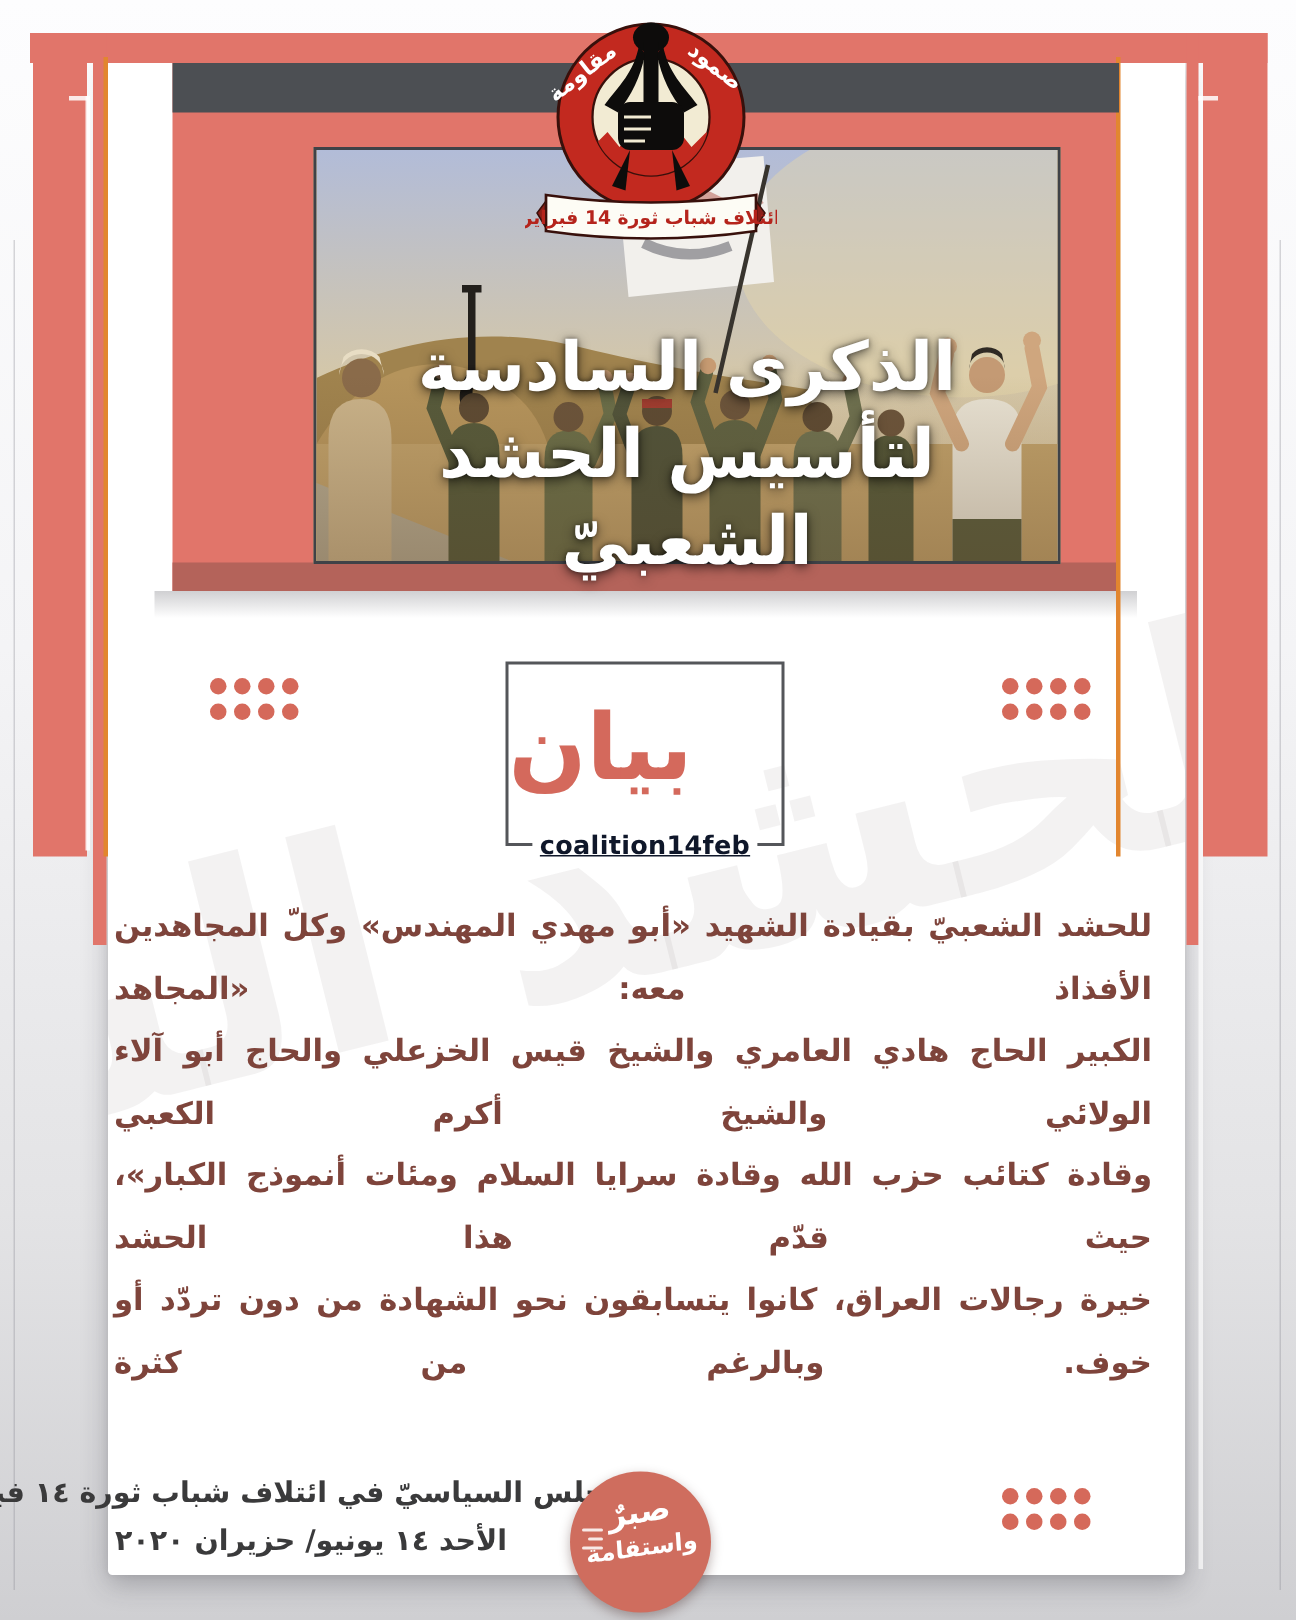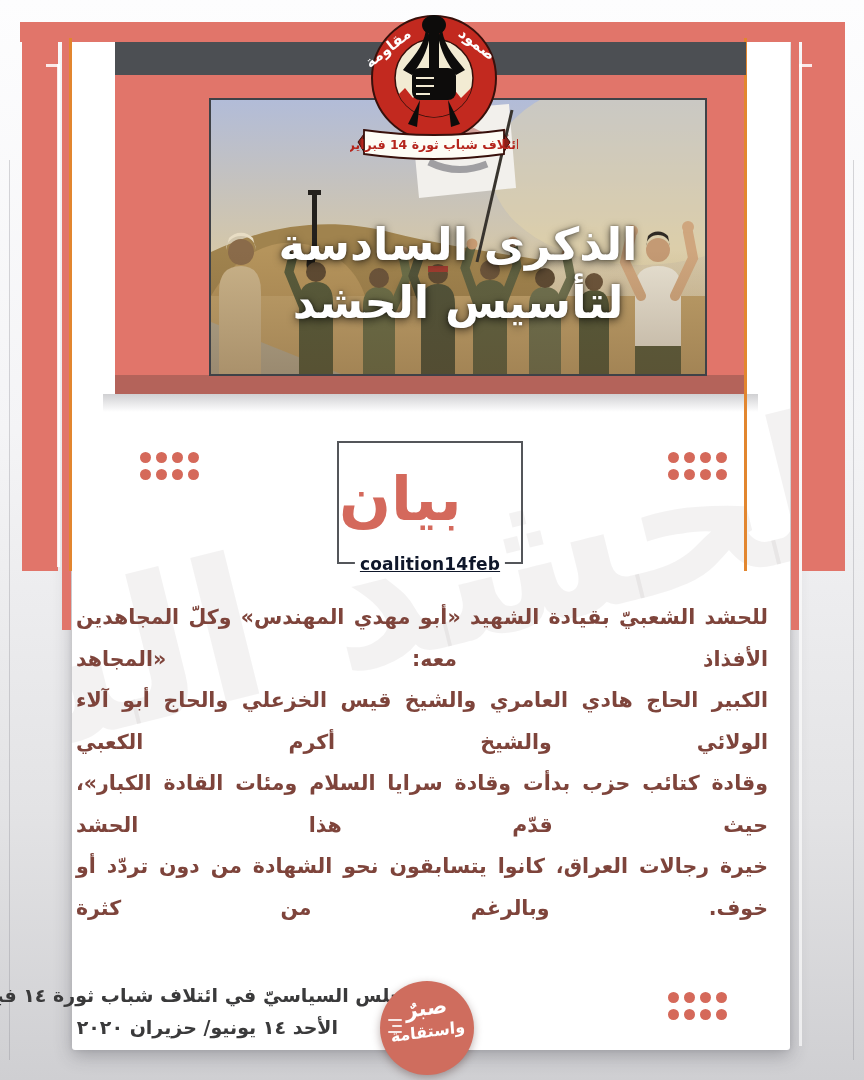--- a/index.html
+++ b/index.html
@@ -172,20 +172,21 @@
         <circle cx="421" cy="131" r="6" fill="#cfa67e"></circle>
         <polyline points="464,196 482,158 477,132" stroke="#cfa67e" stroke-width="10" fill="none"></polyline>
         <circle cx="477" cy="127" r="6" fill="#cfa67e"></circle>
         <rect x="424" y="246" width="46" height="28" fill="#5a5d3e"></rect>
       </g>
       <rect y="150" width="494" height="124" fill="url(#vig)"></rect>
     </svg>
     <div class="photo-title">
       <div>الذكرى السادسة</div>
       <div>لتأسيس الحشد</div>
+      <div>الشعبيّ</div>
     </div>
   </div>
 
   <div class="abs logo">
     <svg width="168" height="156" viewBox="0 0 168 156">
       <defs>
         <clipPath id="innerclip">
             <circle cx="84" cy="66" r="39"></circle>
           </clipPath>
       </defs>
@@ -251,21 +252,21 @@
       <i></i>
       <i></i>
       <i></i>
       <i></i>
       <i></i>
   </div>
 
   <div class="abs body-text">
     <div class="bline">للحشد الشعبيّ بقيادة الشهيد «أبو مهدي المهندس» وكلّ المجاهدين الأفذاذ معه: «المجاهد</div>
     <div class="bline">الكبير الحاج هادي العامري والشيخ قيس الخزعلي والحاج أبو آلاء الولائي والشيخ أكرم الكعبي</div>
-    <div class="bline">وقادة كتائب حزب بدأت وقادة سرايا السلام ومئات القادة الكبار»، حيث قدّم هذا الحشد</div>
+    <div class="bline">وقادة كتائب حزب الله وقادة سرايا السلام ومئات أنموذج الكبار»، حيث قدّم هذا الحشد</div>
     <div class="bline">خيرة رجالات العراق، كانوا يتسابقون نحو الشهادة من دون تردّد أو خوف. وبالرغم من كثرة</div>
 
   </div>
 
   <div class="abs sig">
     <div class="sig-line1">المجلس السياسيّ في ائتلاف شباب ثورة ١٤ فبراير</div>
     <div class="sig-line2">الأحد ١٤  يونيو/ حزيران ٢٠٢٠</div>
   </div>
 
   <div class="abs badge">

